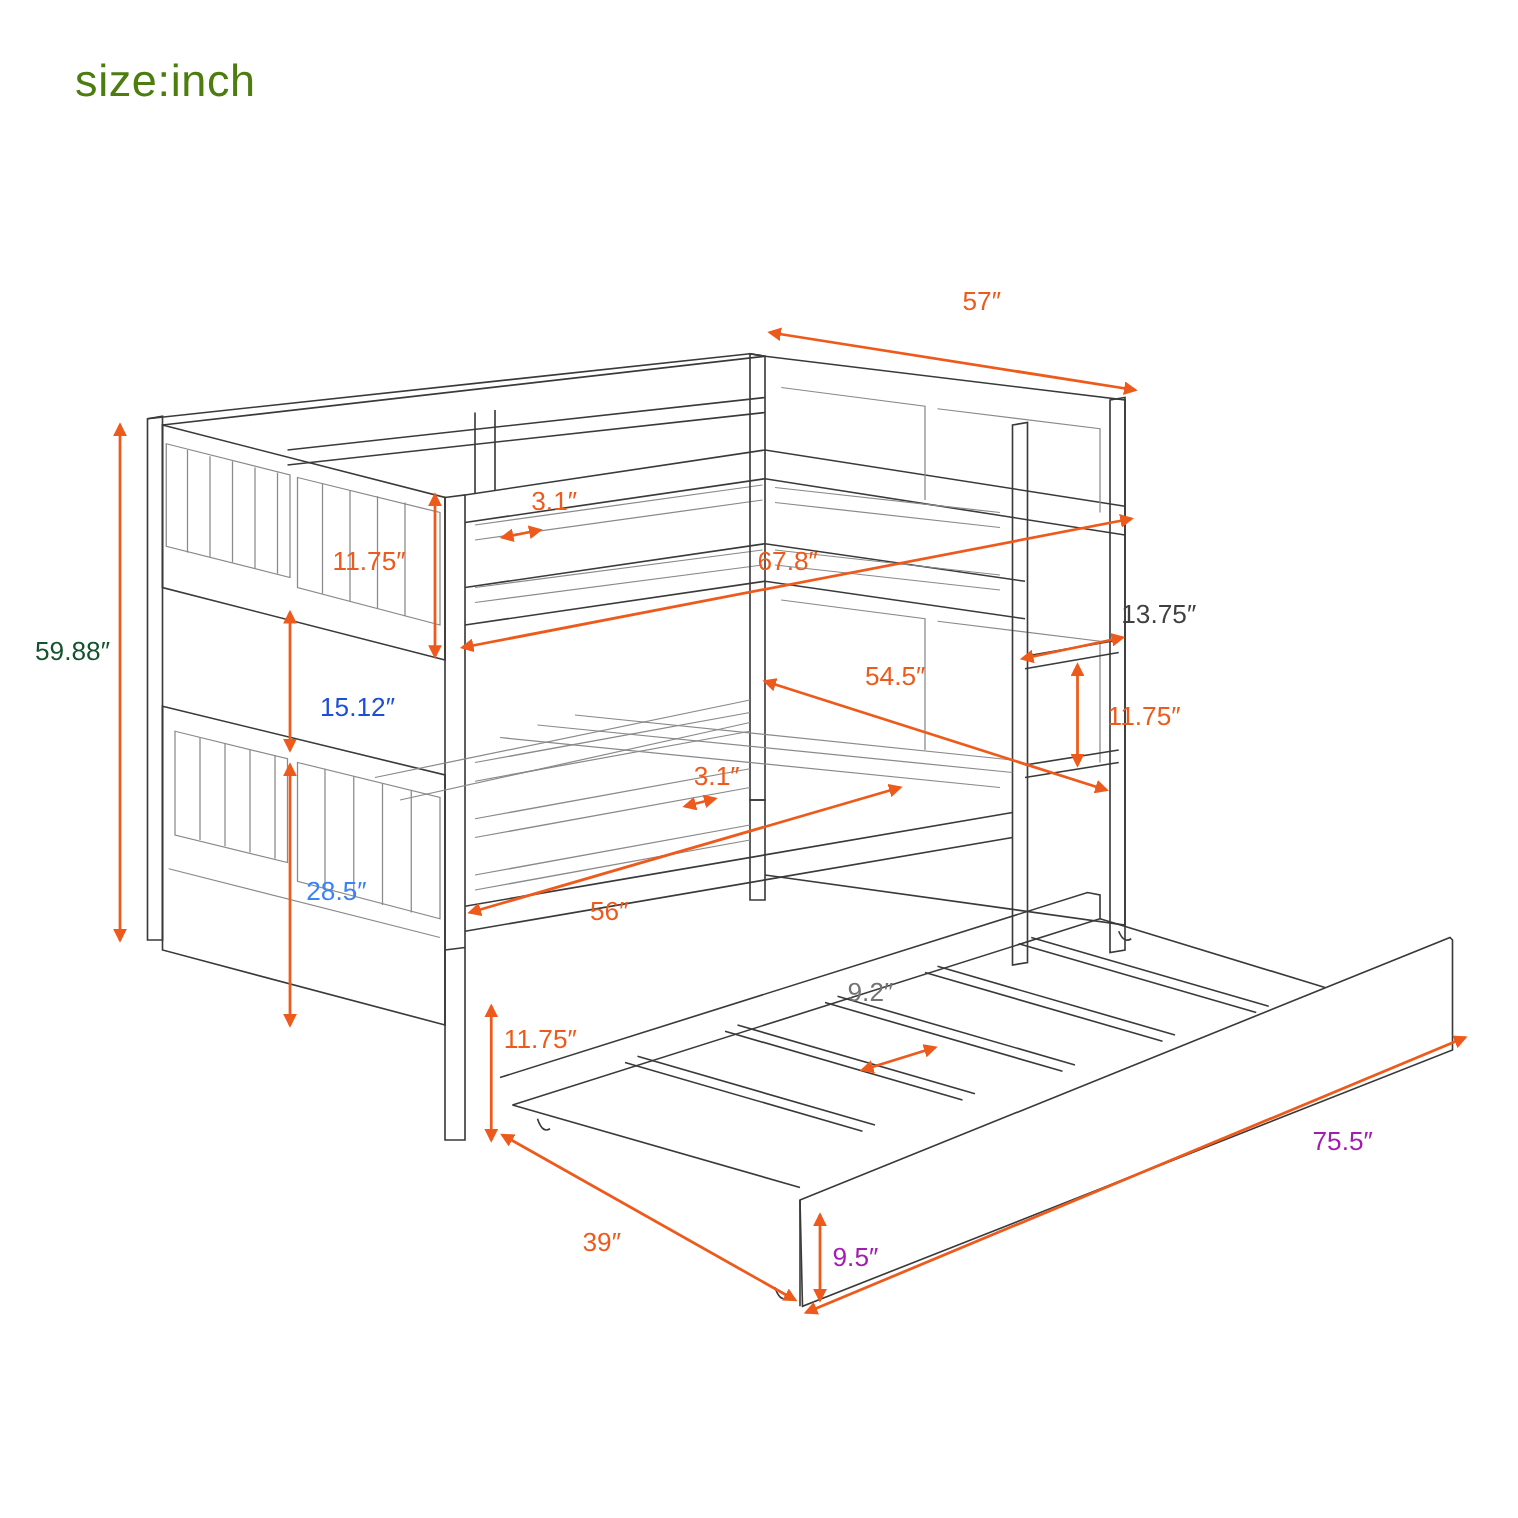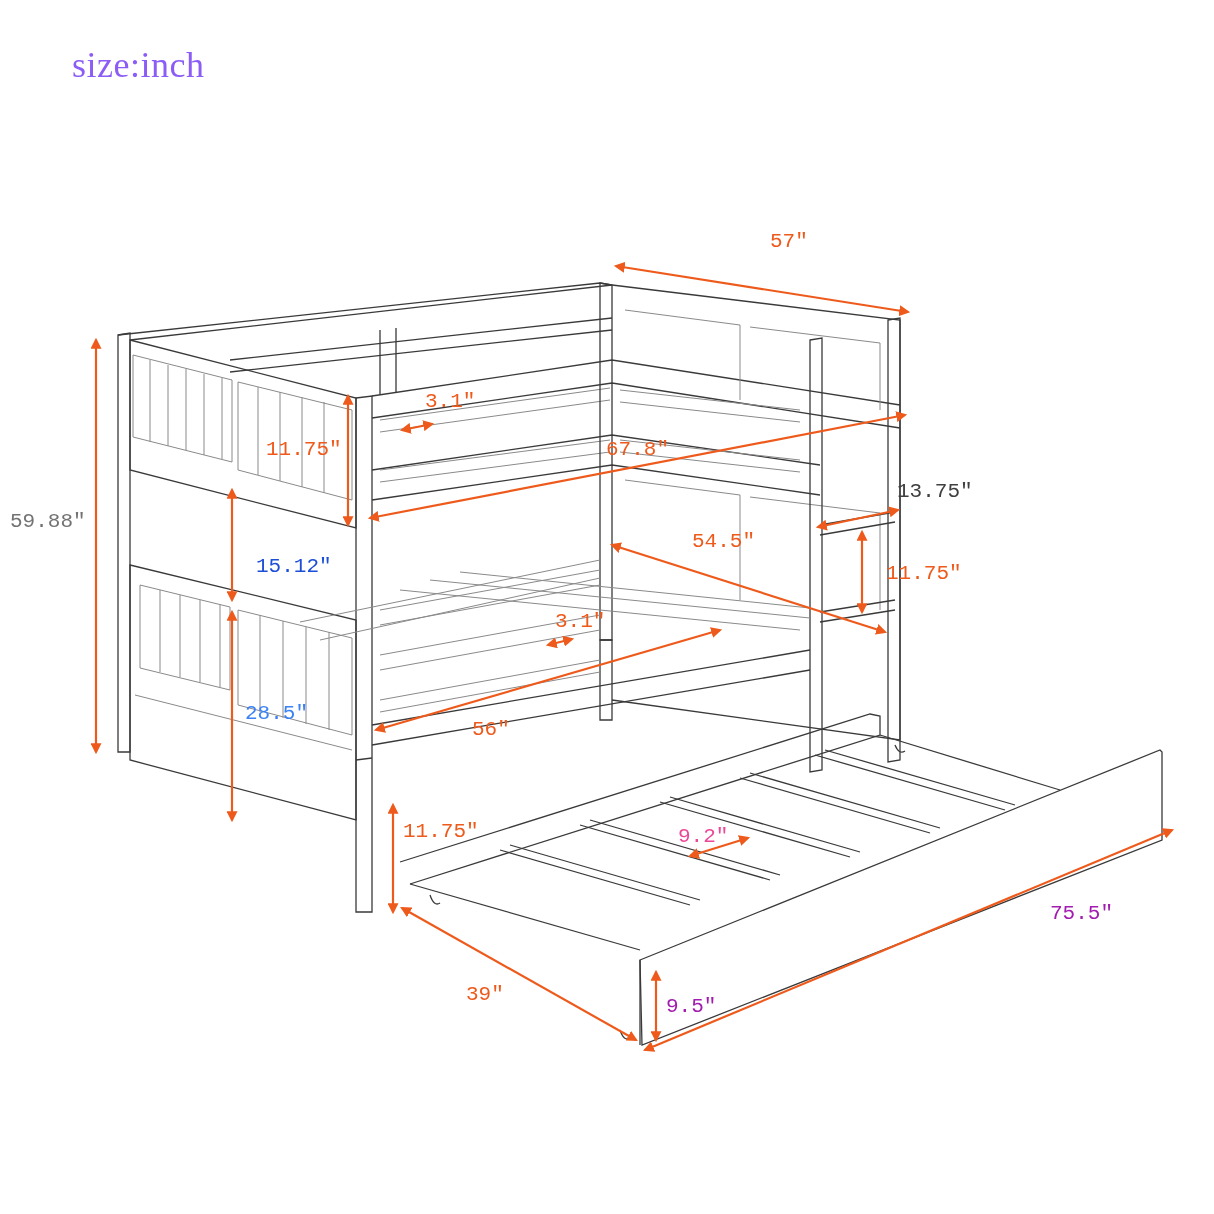--- a/index.html
+++ b/index.html
@@ -1,19 +1,19 @@
 <!DOCTYPE html>
 <html><head>
 <meta charset="utf-8">
 <style>
   html, body { margin: 0; padding: 0; background: #ffffff; }
   body { width: 1214px; height: 1214px; position: relative; overflow: hidden; font-family: "Liberation Sans", "DejaVu Sans", sans-serif; }
-  .unit-label { position: absolute; left: 72px; top: 44px; font-size: 36px; color: #8b5cf6; font-family: Liberation Serif, serif; letter-spacing: 0.5px; }
+  .unit-label { position: absolute; left: 60px; top: 44px; font-size: 36px; color: #4d7c0f; font-family: Liberation Sans, sans-serif; letter-spacing: 0.5px; }
   svg.drawing { position: absolute; left: 0; top: 0; }
-  .dim { position: absolute; font-size: 21px; font-family: Liberation Mono, monospace; white-space: nowrap; }
+  .dim { position: absolute; font-size: 21px; font-family: Liberation Sans, sans-serif; white-space: nowrap; }
   .ln { stroke: #3a3a3a; stroke-width: 1.3; fill: none; }
   .ln2 { stroke: #8a8a8a; stroke-width: 1; fill: none; }
   .fillw { fill: #ffffff; stroke: #3a3a3a; stroke-width: 1.3; }
   .arrow { stroke-width: 2.2; fill: none; }
 </style>
 </head>
 <body>
 
 <div class="unit-label">size:inch</div>
 
@@ -110,29 +110,29 @@
     <line class="arrow" x1="232" y1="612" x2="232" y2="820" marker-start="url(#ah)" marker-end="url(#ah)"></line>
     <line class="arrow" x1="376" y1="730" x2="720" y2="630" marker-start="url(#ah)" marker-end="url(#ah)"></line>
     <line class="arrow" x1="393" y1="805" x2="393" y2="912" marker-start="url(#ah)" marker-end="url(#ah)"></line>
     <line class="arrow" x1="690" y1="856" x2="748" y2="838" marker-start="url(#ah)" marker-end="url(#ah)"></line>
     <line class="arrow" x1="645" y1="1050" x2="1172" y2="830" marker-start="url(#ah)" marker-end="url(#ah)"></line>
     <line class="arrow" x1="402" y1="908" x2="636" y2="1040" marker-start="url(#ah)" marker-end="url(#ah)"></line>
     <line class="arrow" x1="656" y1="972" x2="656" y2="1040" marker-start="url(#ah)" marker-end="url(#ah)"></line>
   </g>
 </svg>
 
-<div class="dim" style="left:10px;top:510px;color:#737373">59.88″</div>
+<div class="dim" style="left:28px;top:510px;color:#14532d">59.88″</div>
 <div class="dim" style="left:770px;top:230px;color:#EE5A1B">57″</div>
 <div class="dim" style="left:266px;top:438px;color:#EE5A1B">11.75″</div>
 <div class="dim" style="left:425px;top:390px;color:#EE5A1B">3.1″</div>
 <div class="dim" style="left:606px;top:438px;color:#EE5A1B">67.8″</div>
 <div class="dim" style="left:897px;top:480px;color:#404040">13.75″</div>
 <div class="dim" style="left:886px;top:562px;color:#EE5A1B">11.75″</div>
 <div class="dim" style="left:256px;top:555px;color:#1d4ed8">15.12″</div>
 <div class="dim" style="left:692px;top:530px;color:#EE5A1B">54.5″</div>
 <div class="dim" style="left:555px;top:610px;color:#EE5A1B">3.1″</div>
 <div class="dim" style="left:245px;top:702px;color:#3b82f6">28.5″</div>
 <div class="dim" style="left:472px;top:718px;color:#EE5A1B">56″</div>
 <div class="dim" style="left:403px;top:820px;color:#EE5A1B">11.75″</div>
-<div class="dim" style="left:678px;top:825px;color:#ec4899">9.2″</div>
+<div class="dim" style="left:678px;top:783px;color:#737373">9.2″</div>
 <div class="dim" style="left:1050px;top:902px;color:#a21caf">75.5″</div>
 <div class="dim" style="left:466px;top:983px;color:#EE5A1B">39″</div>
 <div class="dim" style="left:666px;top:995px;color:#a21caf">9.5″</div>
 
 </body></html>

